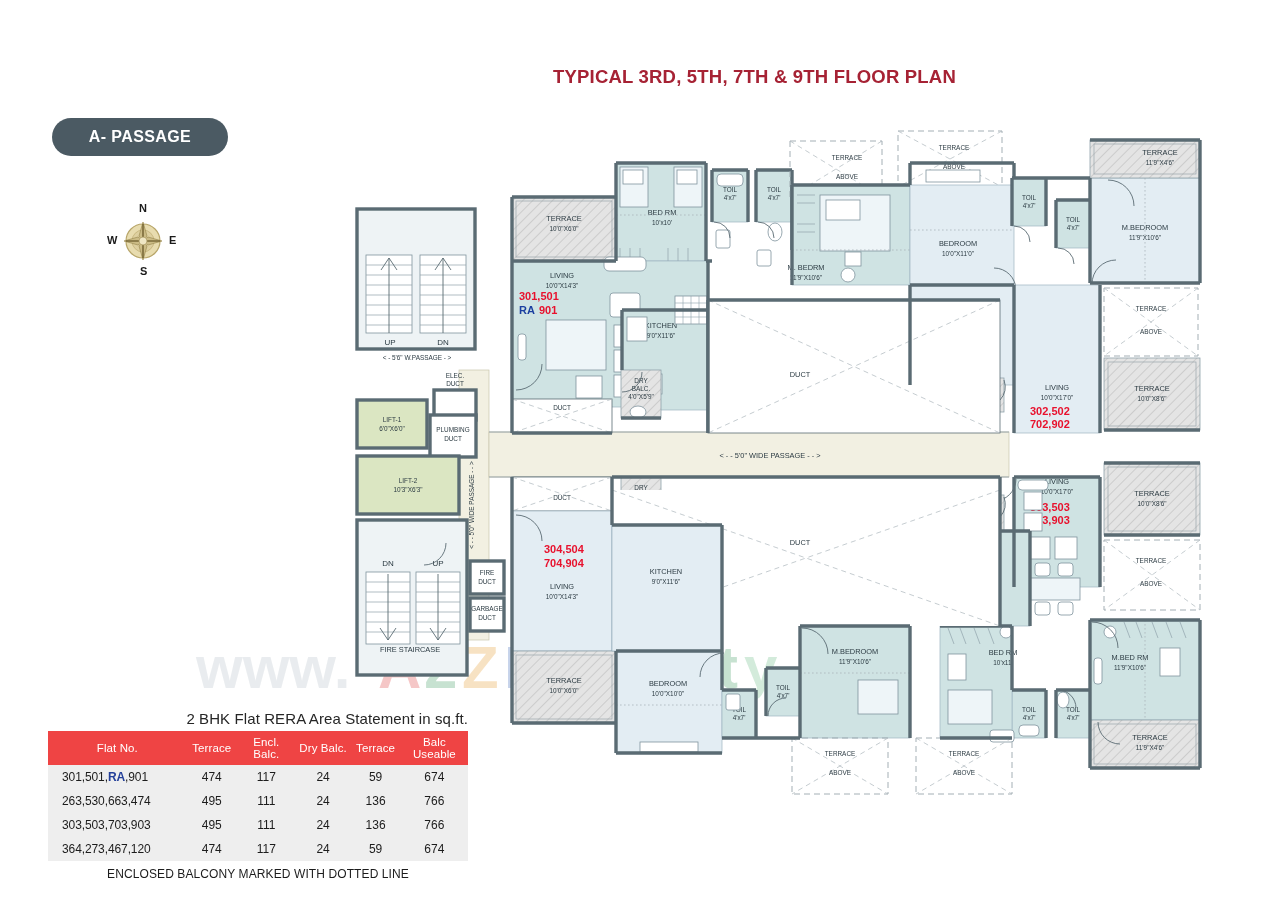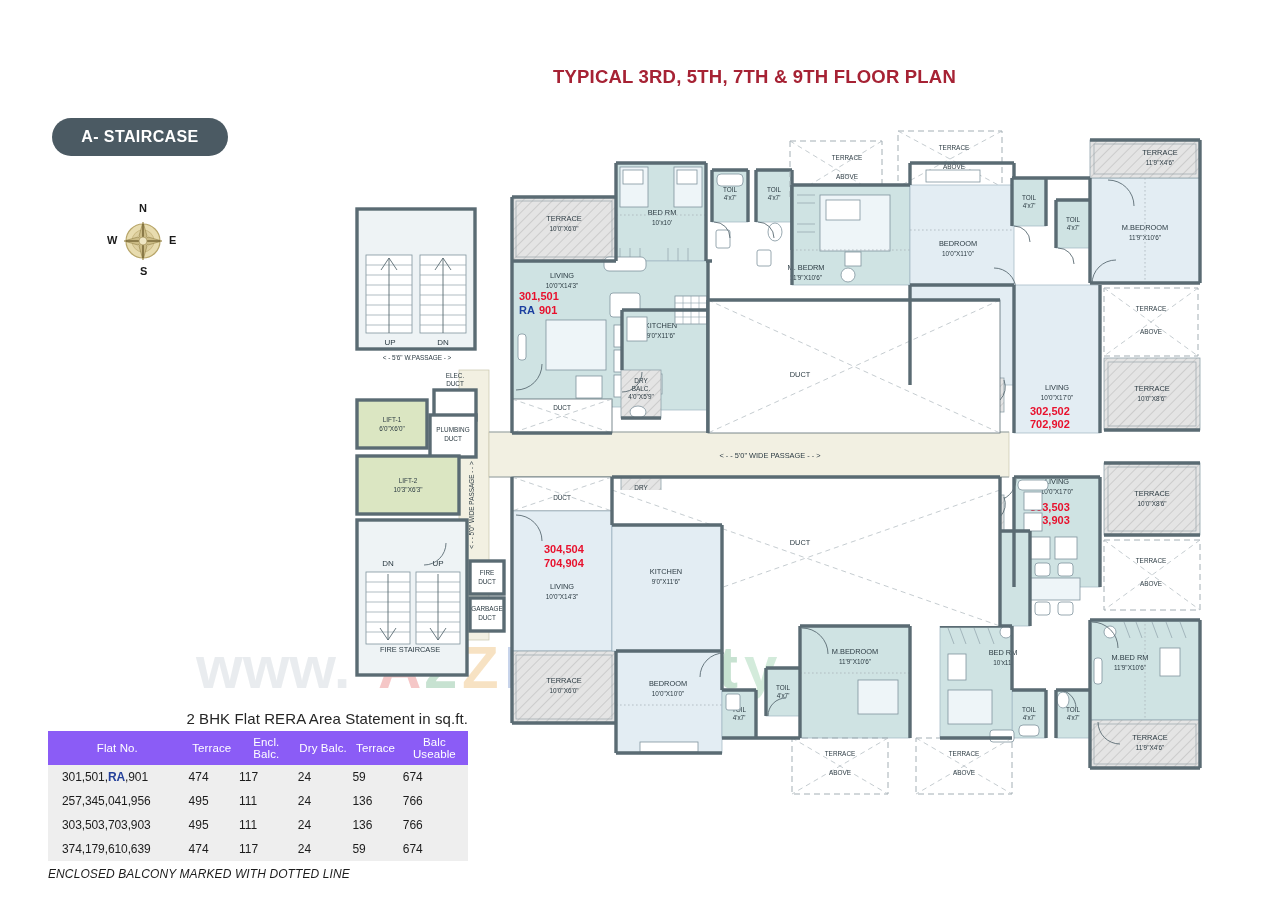--- a/index.html
+++ b/index.html
@@ -54,50 +54,50 @@
   #area-caption {
     font-size: 15px; color: #262626; text-align: right;
     margin-bottom: 4px; letter-spacing: .1px;
   }
   table.area {
     border-collapse: collapse; width: 420px;
     background: #eeeeee;
     font-size: 11.5px;
   }
   table.area thead th {
-    background: #8b5cf6; color: #ffffff;
+    background: #ef4444; color: #ffffff;
     font-weight: normal; font-size: 11.5px;
     padding: 5px 2px; text-align: center;
     letter-spacing: .1px;
   }
   table.area tbody td {
-    padding: 5px 2px; text-align: left; color: #1c1c1c;
+    padding: 5px 2px; text-align: center; color: #1c1c1c;
     font-size: 12px;
   }
   table.area tbody td.flat { text-align: left; padding-left: 14px; letter-spacing: -.1px; }
   table.area tbody td.flat .ra { color: #24409a; font-weight: bold; }
   #table-note {
-    margin-top: 6px; font-size: 12px; font-style: italic;
-    color: #1c1c1c; letter-spacing: .1px;
+    margin-top: 6px; font-size: 12px; 
+    color: #1c1c1c; text-align: center; letter-spacing: .1px;
   }
 
   
   #plan { position: absolute; left: 0; top: 0; width: 1280px; height: 902px; }
   #plan svg { display: block; }
 
   .wm { pointer-events: none; }
 </style>
 </head>
 <body>
 
 <div id="page">
 
   <div id="plan-title">TYPICAL 3RD, 5TH, 7TH &amp; 9TH FLOOR PLAN</div>
 
-  <div id="building-badge">A- STAIRCASE</div>
+  <div id="building-badge">A- PASSAGE</div>
 
   <div id="compass">
     <svg width="72" height="76" viewBox="0 0 72 76">
       <g transform="translate(36,38)">
         <circle cx="0" cy="0" r="17" fill="#e8dcaf" stroke="#b8a66a" stroke-width="1.2"></circle>
         <circle cx="0" cy="0" r="11" fill="#ded0a0" stroke="#c3b179" stroke-width="0.8"></circle>
         <polygon points="0,-19 4,-5 0,0 -4,-5" fill="#cbbb85" stroke="#9d8c54" stroke-width="0.7"></polygon>
         <polygon points="0,19 4,5 0,0 -4,5" fill="#cbbb85" stroke="#9d8c54" stroke-width="0.7"></polygon>
         <polygon points="-19,0 -5,4 0,0 -5,-4" fill="#cbbb85" stroke="#9d8c54" stroke-width="0.7"></polygon>
         <polygon points="19,0 5,4 0,0 5,-4" fill="#cbbb85" stroke="#9d8c54" stroke-width="0.7"></polygon>
@@ -128,37 +128,37 @@
       <tbody id="area-tbody">
           <tr>
             <td class="flat">301,501,<span class="ra">RA</span>,901</td>
             <td>474</td>
             <td>117</td>
             <td>24</td>
             <td>59</td>
             <td>674</td>
           </tr>
           <tr>
-            <td class="flat">257,345,041,956</td>
+            <td class="flat">263,530,663,474</td>
             <td>495</td>
             <td>111</td>
             <td>24</td>
             <td>136</td>
             <td>766</td>
           </tr>
           <tr>
             <td class="flat">303,503,703,903</td>
             <td>495</td>
             <td>111</td>
             <td>24</td>
             <td>136</td>
             <td>766</td>
           </tr>
           <tr>
-            <td class="flat">374,179,610,639</td>
+            <td class="flat">364,273,467,120</td>
             <td>474</td>
             <td>117</td>
             <td>24</td>
             <td>59</td>
             <td>674</td>
           </tr>
         </tbody>
     </table>
     <div id="table-note">ENCLOSED BALCONY MARKED WITH DOTTED LINE</div>
   </div>

